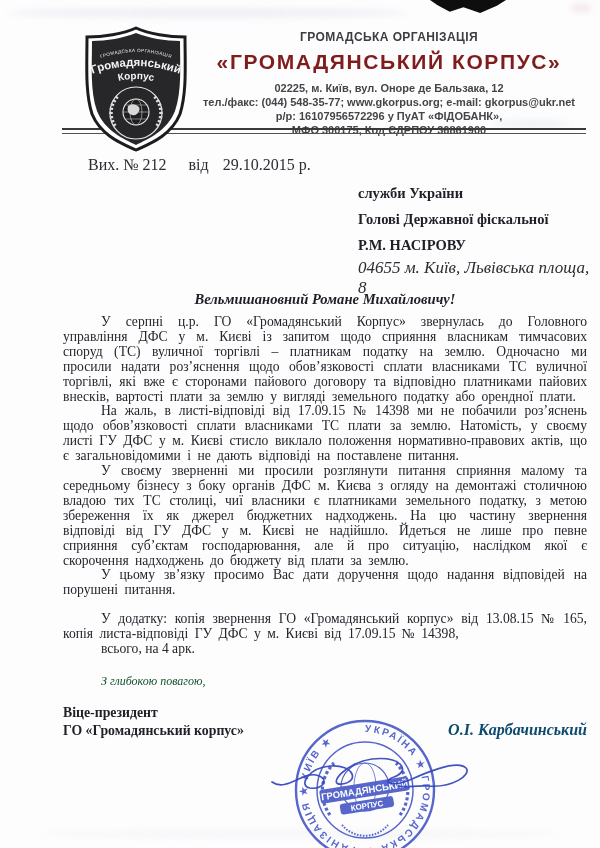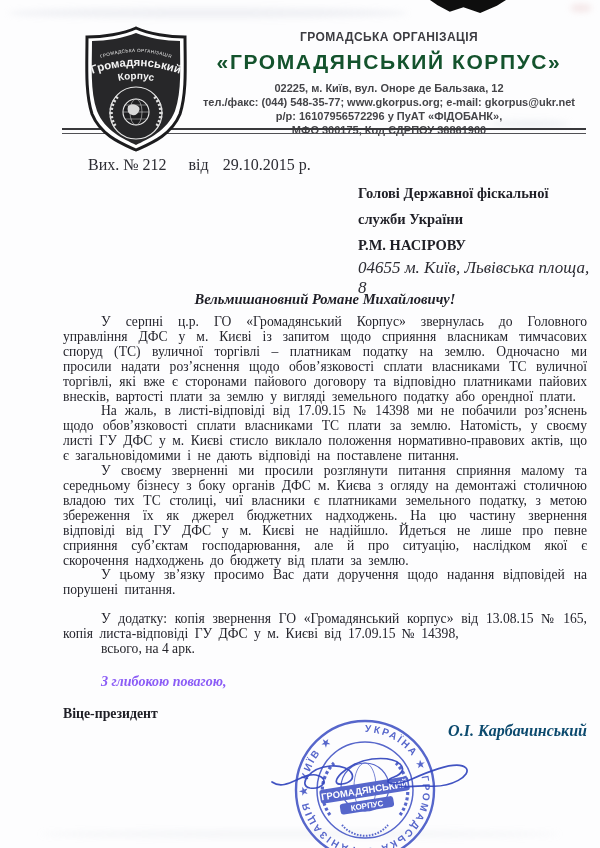--- a/index.html
+++ b/index.html
@@ -39,21 +39,21 @@
   .recipient-address{position:absolute;left:358px;top:258px;font-size:17px;font-style:italic;color:#2c2c33;}
   
   .content{position:absolute;left:63px;top:291px;width:524px;z-index:2;}
   .salutation{text-align:center;font-weight:bold;font-style:italic;font-size:14.6px;margin:0 0 7px 0;color:#1e1e26;}
   .content p.body-par{
     margin:0;text-align:justify;text-indent:38px;
     font-size:13.6px;line-height:14.9px;word-spacing:3px;color:#24242c;
   }
   .attachment{margin-top:14px !important;}
   .total-line{margin:0;text-indent:38px;font-size:13.6px;line-height:14.9px;}
-  .valediction{margin:17px 0 0 38px;font-weight:bold;font-style:italic;font-size:14px;color:#8b5cf6;}
+  .valediction{margin:17px 0 0 38px;font-weight:normal;font-style:italic;font-size:12px;color:#14532d;}
   .closing-row{display:flex;justify-content:space-between;margin-top:15px;}
   .closing-left{font-weight:bold;font-size:13.8px;line-height:18px;color:#1f1f26;}
   .signer-name{font-weight:bold;font-size:16px;margin-top:17px;color:#0c4a6e;font-style:italic;}
   
   .stamp{position:absolute;left:292px;top:717px;width:146px;height:146px;z-index:4;opacity:.88;}
   .signature{position:absolute;left:266px;top:742px;width:216px;height:62px;z-index:5;}
 </style>
 </head>
 <body>
 
@@ -88,53 +88,54 @@
   <circle cx="57" cy="86" r="13" fill="#1f1f21" stroke="#e8e8e8" stroke-width="1.1"></circle>
   <ellipse cx="57" cy="86" rx="6" ry="13" fill="none" stroke="#cfcfcf" stroke-width="0.6"></ellipse>
   <line x1="44" y1="86" x2="70" y2="86" stroke="#cfcfcf" stroke-width="0.6"></line>
   <line x1="45.5" y1="79" x2="68.5" y2="79" stroke="#cfcfcf" stroke-width="0.5"></line>
   <line x1="45.5" y1="93" x2="68.5" y2="93" stroke="#cfcfcf" stroke-width="0.5"></line>
   <path d="M49,80 q4,-3 8,-1 q5,2 3,6 q-2,5 -7,4 q-6,-2 -4,-9 Z" fill="#d8d8d8"></path>
 </svg>
 
 <div class="header-text">
   <div class="org-type">ГРОМАДСЬКА ОРГАНІЗАЦІЯ</div>
-  <div class="org-name" style="color:#14532d;">«ГРОМАДЯНСЬКИЙ КОРПУС»</div>
+  <div class="org-name" style="color:#7f1d1d;">«ГРОМАДЯНСЬКИЙ КОРПУС»</div>
   <div class="org-contacts">
     <div>02225, м. Київ, вул. Оноре де Бальзака, 12</div>
     <div>тел./факс: (044) 548-35-77; www.gkorpus.org; e-mail: gkorpus@ukr.net</div>
     <div>р/р: 16107956572296 у ПуАТ «ФІДОБАНК»,</div>
     <div>МФО 300175, Код ЄДРПОУ 36861900</div>
   </div>
 </div>
 <div class="rule"></div>
 
 <div class="ref-line">
   <span>Вих. № 212</span><span class="gap1"></span><span>від</span><span class="gap2"></span><span>29.10.2015 р.</span>
 </div>
 
 <div class="recipient">
+  <div>служби України</div>
   <div>Голові Державної фіскальної</div>
-  <div>служби України</div>
   <div>Р.М. НАСІРОВУ</div>
 </div>
 <div class="recipient-address">04655  м. Київ, Львівська площа, 8</div>
 
 <div class="content">
   <p class="salutation">Вельмишановний Романе Михайловичу!</p>
   <p class="body-par">У серпні ц.р. ГО «Громадянський Корпус» звернулась до Головного управління ДФС у м. Києві із запитом щодо сприяння власникам тимчасових споруд (ТС) вуличної торгівлі – платникам податку на землю. Одночасно ми просили надати роз’яснення щодо обов’язковості сплати власниками ТС вуличної торгівлі, які вже є сторонами пайового договору та відповідно платниками пайових внесків, вартості плати за землю у вигляді земельного податку або орендної плати.</p>
   <p class="body-par">На жаль, в листі-відповіді від 17.09.15 № 14398 ми не побачили роз’яснень щодо обов’язковості сплати власниками ТС плати за землю. Натомість, у своєму листі ГУ ДФС у м. Києві стисло виклало положення нормативно-правових актів, що є загальновідомими і не дають відповіді на поставлене питання.</p>
   <p class="body-par">У своєму зверненні ми просили розглянути питання сприяння малому та середньому бізнесу з боку органів ДФС м. Києва з огляду на демонтажі столичною владою тих ТС столиці, чиї власники є платниками земельного податку, з метою збереження їх як джерел бюджетних надходжень. На цю частину звернення відповіді від ГУ ДФС у м. Києві не надійшло. Йдеться не лише про певне сприяння суб’єктам господарювання, але й про ситуацію, наслідком якої є скорочення надходжень до бюджету від плати за землю.</p>
   <p class="body-par">У цьому зв’язку просимо Вас дати доручення щодо надання відповідей на порушені питання.</p>
   <p class="body-par attachment">У додатку: копія звернення ГО «Громадянський корпус» від 13.08.15  №  165, копія листа-відповіді ГУ ДФС у м. Києві від 17.09.15 № 14398,</p>
   <p class="total-line">всього,  на 4 арк.</p>
   <p class="valediction">З глибокою повагою,</p>
   <div class="closing-row">
     <div class="closing-left">
       <div>Віце-президент</div>
+      <div>ГО «Громадянський корпус»</div>
     </div>
     <div class="signer-name">О.І. Карбачинський</div>
   </div>
 </div>
 
 <svg class="stamp" viewBox="0 0 146 146">
   <defs>
     <path id="ringPath" d="M73,15 a58,58 0 1,1 -0.01,0" fill="none"></path>
   </defs>
   <circle cx="73" cy="73" r="69" fill="none" stroke="#4052c4" stroke-width="2.4"></circle>

